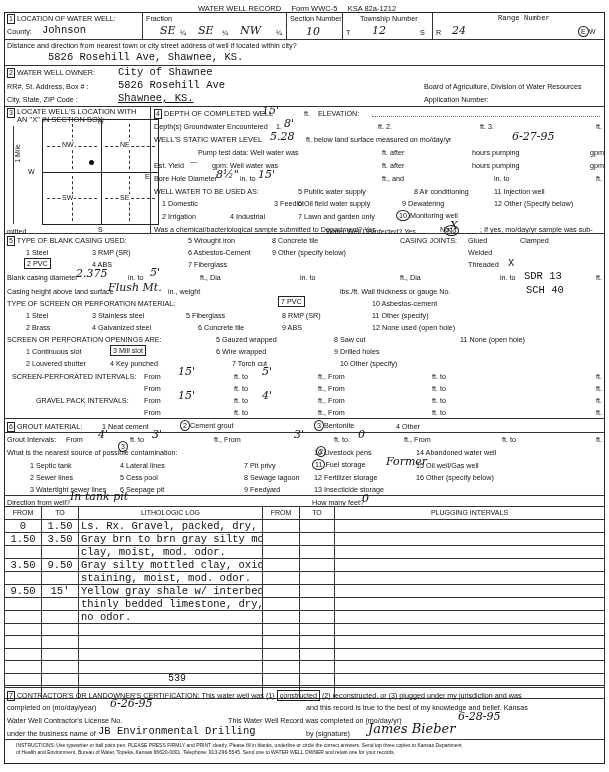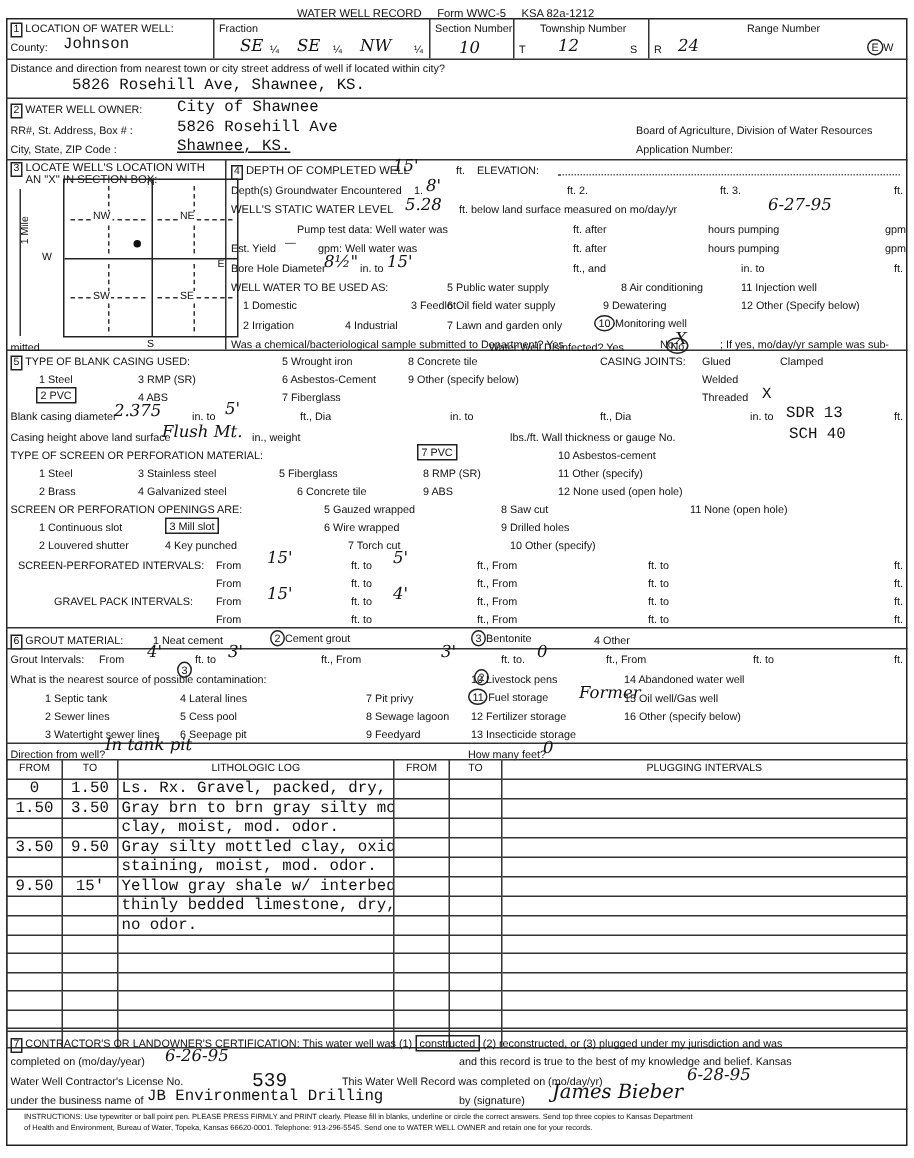--- a/index.html
+++ b/index.html
@@ -54,21 +54,21 @@
 <div class="abs hw" style="left:198px;top:24px;">SE</div>
 <div class="abs" style="left:222px;top:28px;">¼</div>
 <div class="abs hw" style="left:240px;top:24px;">NW</div>
 <div class="abs" style="left:276px;top:28px;">¼</div>
 <div class="abs" style="left:290px;top:14px;">Section Number</div>
 <div class="abs hw" style="left:306px;top:25px;">10</div>
 <div class="abs" style="left:360px;top:14px;">Township Number</div>
 <div class="abs" style="left:346px;top:28px;">T</div>
 <div class="abs hw" style="left:372px;top:24px;">12</div>
 <div class="abs" style="left:420px;top:28px;">S</div>
-<div class="abs" style="left:498px;top:14px;">Range Number</div>
+<div class="abs" style="left:498px;top:14px;font-family:Liberation Mono, monospace;">Range Number</div>
 <div class="abs" style="left:436px;top:28px;">R</div>
 <div class="abs hw" style="left:452px;top:24px;">24</div>
 <div class="abs" style="left:578px;top:26px;"><span class="circ">E</span>W</div>
 <div class="abs" style="left:7px;top:41px;">Distance and direction from nearest town or city street address of well if located within city?</div>
 <div class="abs tw" style="left:48px;top:51px;">5826 Rosehill Ave, Shawnee, KS.</div>
 <div class="hl" style="left:4px;top:65px;width:601px;"></div>
 
 <div class="abs" style="left:7px;top:68px;"><span class="num">2</span> <span>WATER WELL OWNER:</span></div>
 <div class="abs tw" style="left:118px;top:66px;">City of Shawnee</div>
 <div class="abs" style="left:7px;top:82px;">RR#, St. Address, Box # :</div>
@@ -443,21 +443,21 @@
 <div class="abs" style="left:7px;top:690px;font-size:7.2px;">
   <span class="num">7</span>
   <span>CONTRACTOR'S OR LANDOWNER'S CERTIFICATION: This water well was (1)</span>
   <span class="rect">constructed</span>
   <span>(2) reconstructed, or (3) plugged under my jurisdiction and was</span>
 </div>
 <div class="abs" style="left:7px;top:703px;">completed on (mo/day/year)</div>
 <div class="abs hw" style="left:110px;top:697px;">6-26-95</div>
 <div class="abs" style="left:306px;top:703px;">and this record is true to the best of my knowledge and belief. Kansas</div>
 <div class="abs" style="left:7px;top:716px;">Water Well Contractor's License No.</div>
-<div class="abs tw" style="left:168px;top:713px;font-size:13px;">539</div>
+<div class="abs tw" style="left:168px;top:673px;font-size:10px;">539</div>
 <div class="abs" style="left:228px;top:716px;">This Water Well Record was completed on (mo/day/yr)</div>
 <div class="abs hw" style="left:458px;top:710px;">6-28-95</div>
 <div class="abs" style="left:7px;top:729px;">under the business name of</div>
 <div class="abs tw" style="left:98px;top:725px;">JB Environmental Drilling</div>
 <div class="abs" style="left:306px;top:729px;">by (signature)</div>
 <div class="abs hw" style="left:368px;top:721px;font-size:13px;">James Bieber</div>
 <div class="hl" style="left:4px;top:739px;width:601px;"></div>
 <div class="abs" style="left:16px;top:742px;font-size:5px;">INSTRUCTIONS: Use typewriter or ball point pen. PLEASE PRESS FIRMLY and PRINT clearly. Please fill in blanks, underline or circle the correct answers. Send top three copies to Kansas Department</div>
 <div class="abs" style="left:16px;top:749px;font-size:5px;">of Health and Environment, Bureau of Water, Topeka, Kansas 66620-0001. Telephone: 913-296-5545. Send one to WATER WELL OWNER and retain one for your records.</div>
 

